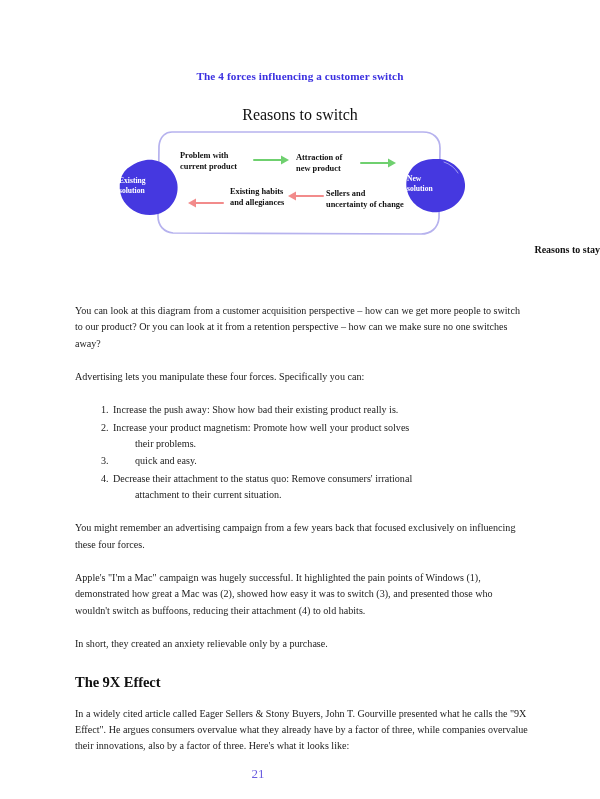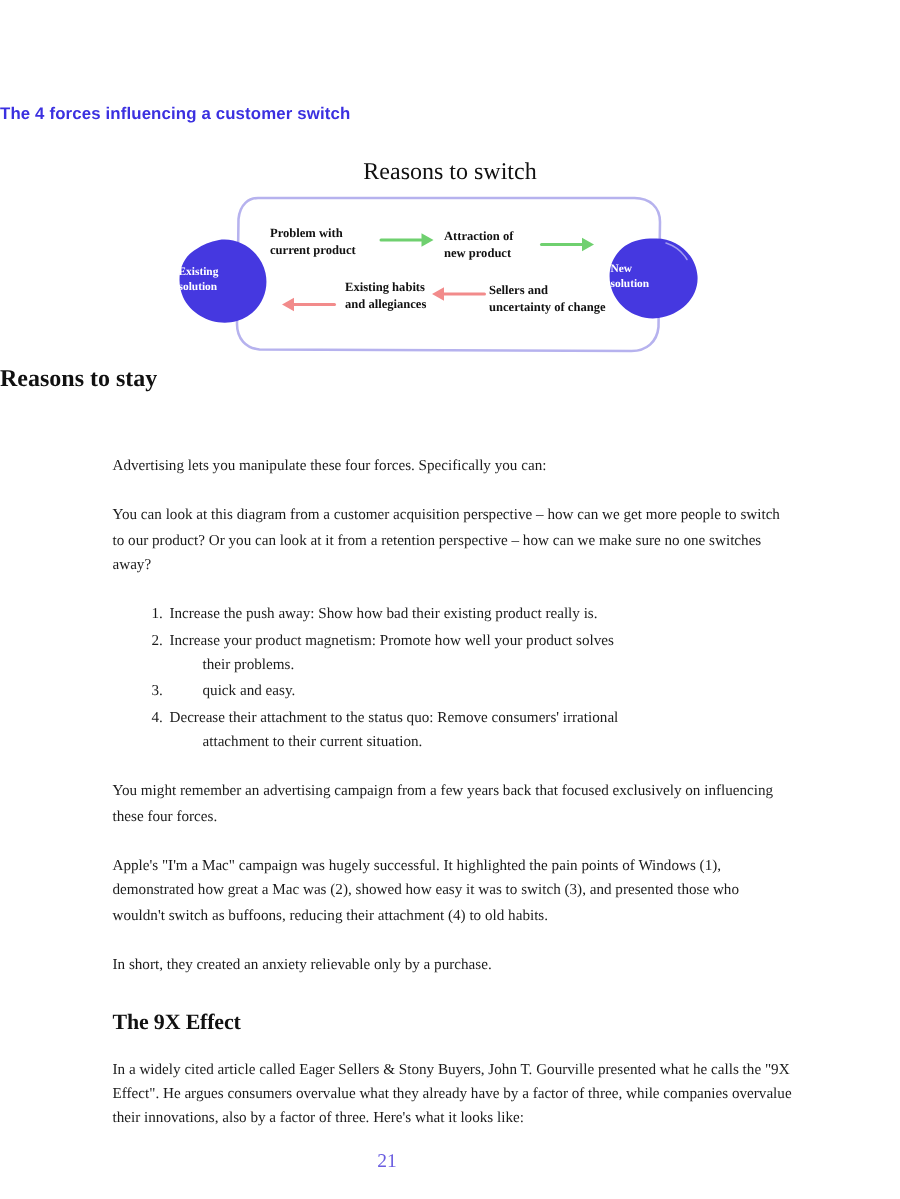--- a/index.html
+++ b/index.html
@@ -31,45 +31,46 @@
     top: 60px;
     width: 600px;
     height: 210px;
   }
 
   .figure-title {
     position: absolute;
     left: 0;
     top: 10px;
     width: 600px;
+    text-align: center;
     color: #3b30e0;
     font-size: 11.2px;
     font-weight: bold;
     letter-spacing: .1px;
-    font-family: Liberation Sans, sans-serif;
+    font-family: Liberation Serif, serif;
   }
 
   .label-top {
     position: absolute;
     left: 0;
     top: 46px;
     width: 600px;
     text-align: center;
     font-size: 16px;
     font-weight: normal;
     color: #111;
   }
 
   .label-bottom {
     position: absolute;
     left: 0;
     top: 184px;
     width: 600px;
-    text-align: left;
-    font-size: 16px;
+    text-align: right;
+    font-size: 10px;
     font-weight: bold;
     color: #111;
   }
 
   .diagram-stage {
     position: absolute;
     left: 118px;
     top: 64px;
     width: 364px;
     height: 118px;
@@ -238,23 +239,23 @@
         <span>Sellers and</span><br>
         <span>uncertainty of change</span>
       </div>
     </div>
 
     <div class="label-bottom">Reasons to stay</div>
   </div>
 
   <div class="content">
 
+    <p class="body">You can look at this diagram from a customer acquisition perspective – how can we get more people to switch to our product? Or you can look at it from a retention perspective – how can we make sure no one switches away?</p>
+
     <p class="body">Advertising lets you manipulate these four forces. Specifically you can:</p>
-
-    <p class="body">You can look at this diagram from a customer acquisition perspective – how can we get more people to switch to our product? Or you can look at it from a retention perspective – how can we make sure no one switches away?</p>
 
     <ol class="force-list">
       <li>
         <span>Increase the push away: Show how bad their existing product really is.</span>
       </li>
       <li>
         <span>Increase your product magnetism: Promote how well your product solves</span>
         <span class="wrap-line">their problems.</span>
       </li>
       <li>

